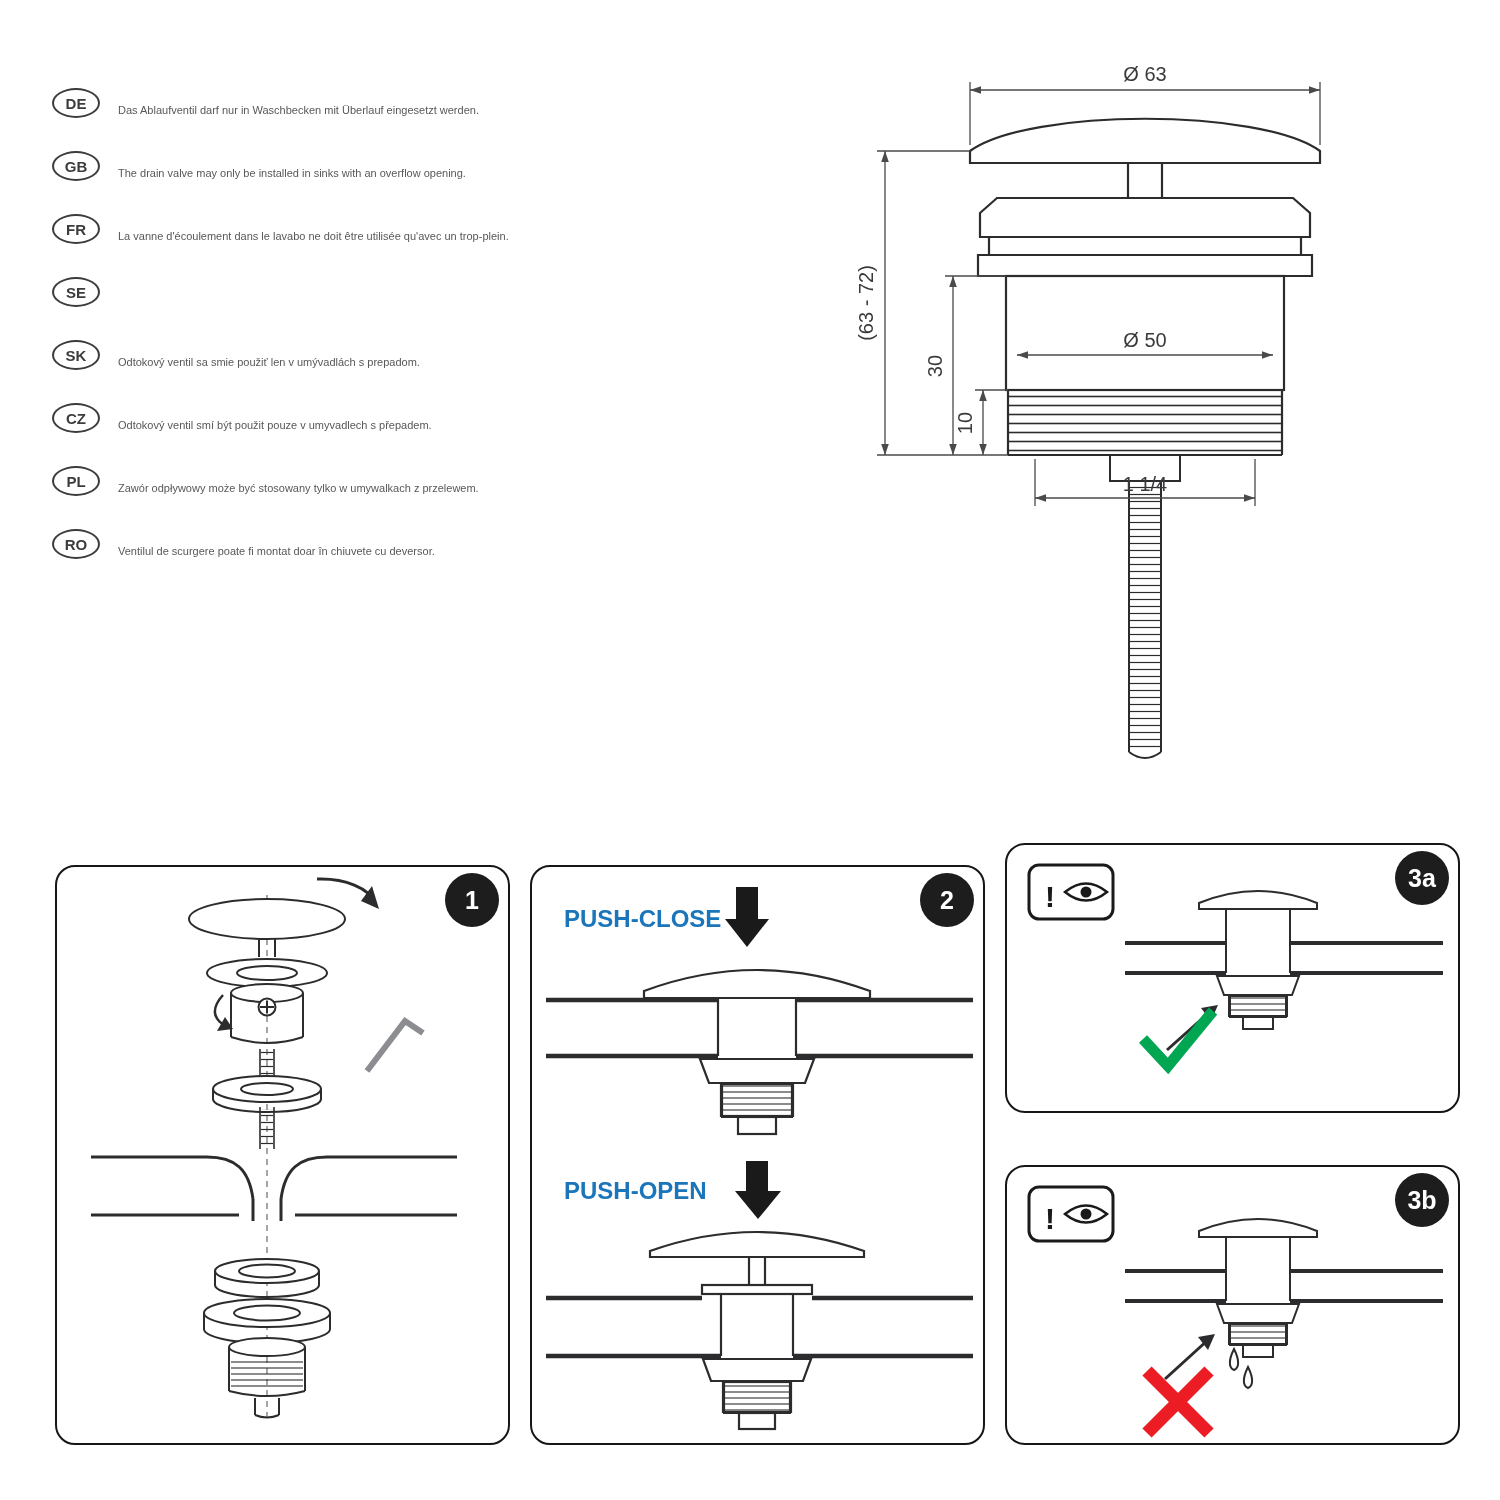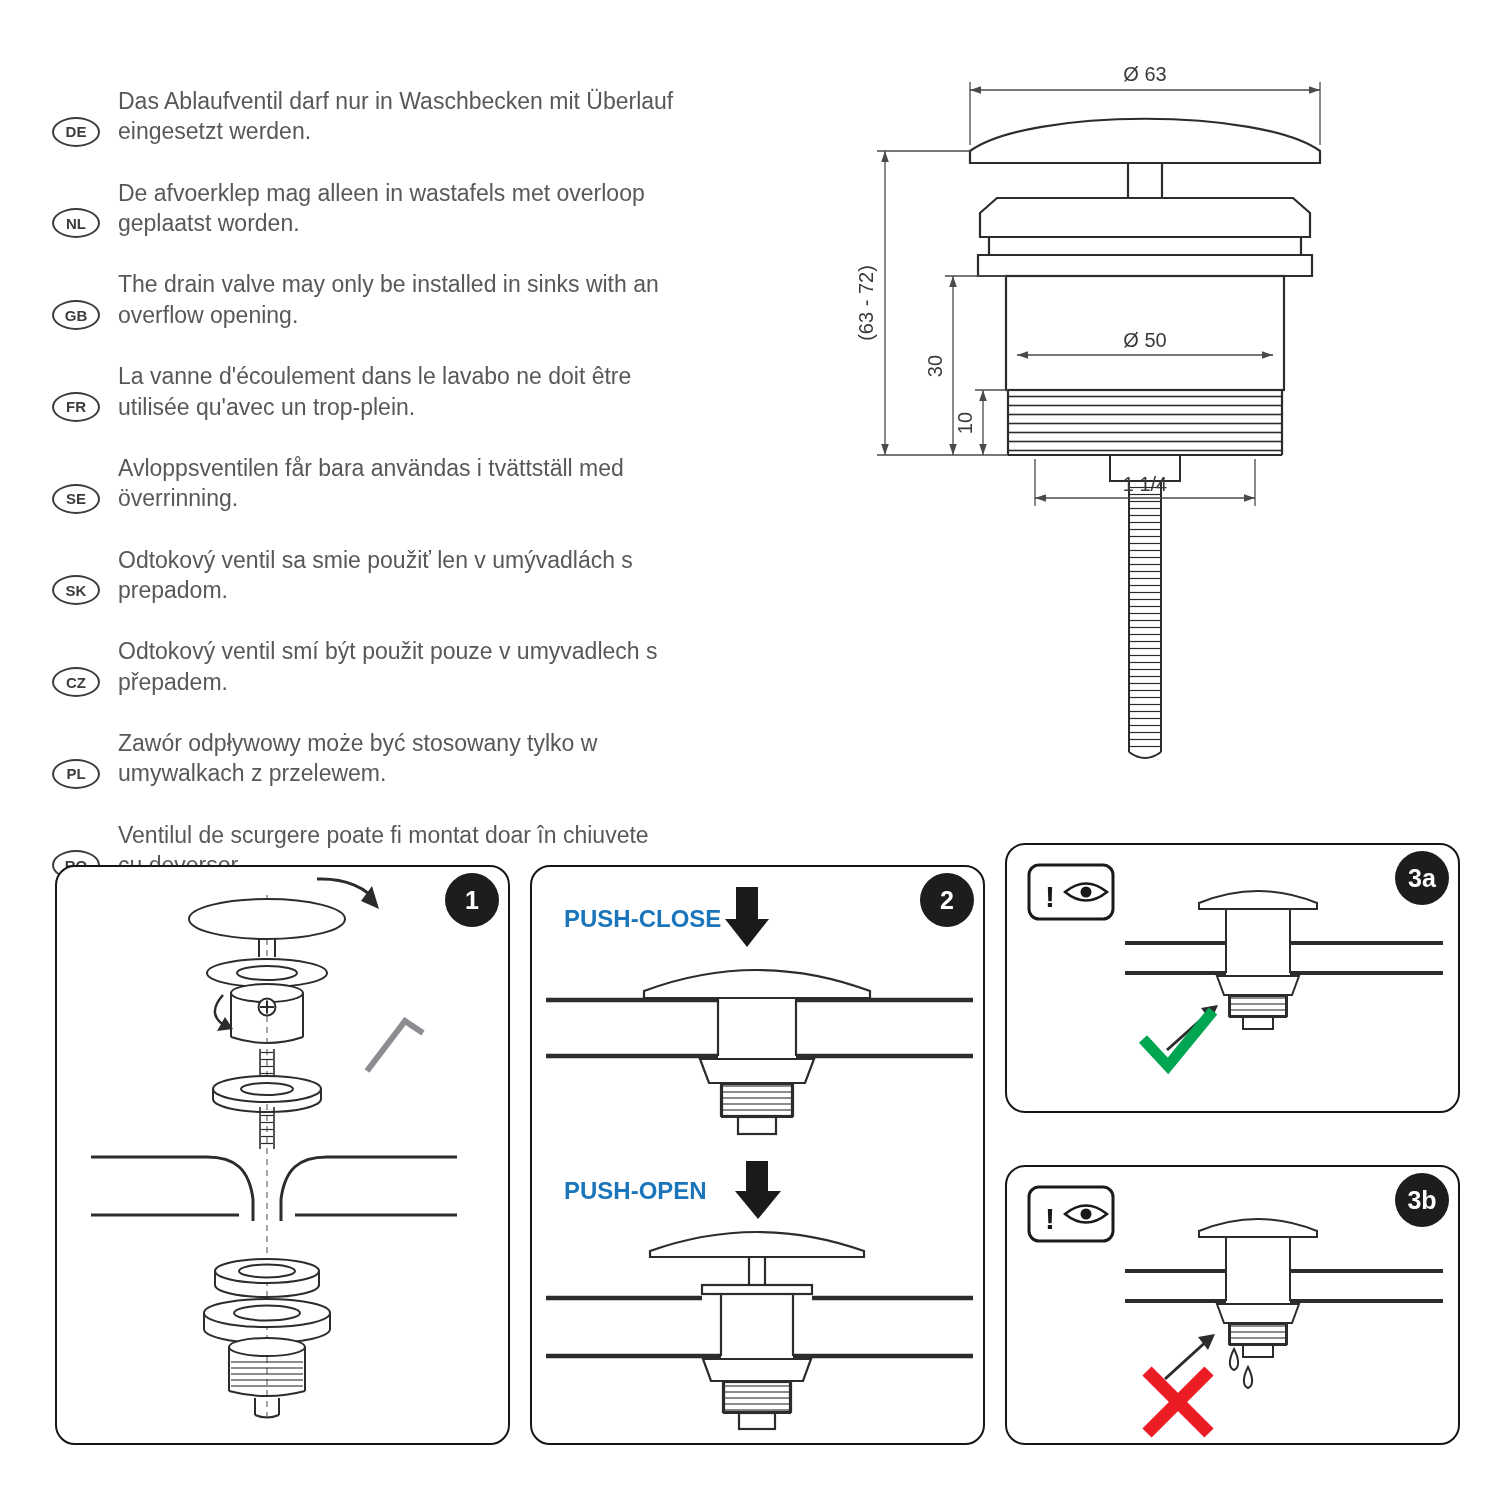--- a/index.html
+++ b/index.html
@@ -12,21 +12,21 @@
   .stage { position:absolute; left:0; top:0; width:1500px; height:1500px; background:#fff; }
 
   
   .notices { position:absolute; left:52px; top:86px; width:660px; }
   .notice { display:flex; gap:18px; align-items:flex-end; margin-bottom:31px; }
   .lang-badge {
     flex:0 0 auto; width:48px; height:30px; border:2.5px solid #3c3c3e; border-radius:50%;
     display:flex; align-items:center; justify-content:center;
     font-weight:bold; font-size:15px; color:#3c3c3e; margin-top:2px; background:#fff;
   }
-  .notice-text { font-size:23px; line-height:1.32; color:#58585a; max-width:560px; }
+  .notice-text { font-size:11px; line-height:1.32; color:#58585a; max-width:560px; }
 
   
   .tech { position:absolute; left:845px; top:50px; }
 
   
   .panel { position:absolute; border:2.5px solid #161616; border-radius:20px; background:#fff; }
   .panel-1  { left:55px;   top:865px;  width:455px; height:580px; }
   .panel-2  { left:530px;  top:865px;  width:455px; height:580px; }
   .panel-3a { left:1005px; top:843px;  width:455px; height:270px; }
   .panel-3b { left:1005px; top:1165px; width:455px; height:280px; }
@@ -56,34 +56,29 @@
       </pattern>
     </defs>
   </svg>
 
   <div class="notices">
     <div class="notice">
       <div class="lang-badge">DE</div>
       <div class="notice-text">Das Ablaufventil darf nur in Waschbecken mit Überlauf eingesetzt werden.</div>
     </div>
     <div class="notice">
-      <div class="lang-badge">NL</div>
-      <div class="notice-text">De afvoerklep mag alleen in wastafels met overloop geplaatst worden.</div>
-    </div>
-    <div class="notice">
       <div class="lang-badge">GB</div>
       <div class="notice-text">The drain valve may only be installed in sinks with an overflow opening.</div>
     </div>
     <div class="notice">
       <div class="lang-badge">FR</div>
       <div class="notice-text">La vanne d'écoulement dans le lavabo ne doit être utilisée qu'avec un trop-plein.</div>
     </div>
     <div class="notice">
       <div class="lang-badge">SE</div>
-      <div class="notice-text">Avloppsventilen får bara användas i tvättställ med överrinning.</div>
     </div>
     <div class="notice">
       <div class="lang-badge">SK</div>
       <div class="notice-text">Odtokový ventil sa smie použiť len v umývadlách s prepadom.</div>
     </div>
     <div class="notice">
       <div class="lang-badge">CZ</div>
       <div class="notice-text">Odtokový ventil smí být použit pouze v umyvadlech s přepadem.</div>
     </div>
     <div class="notice">

